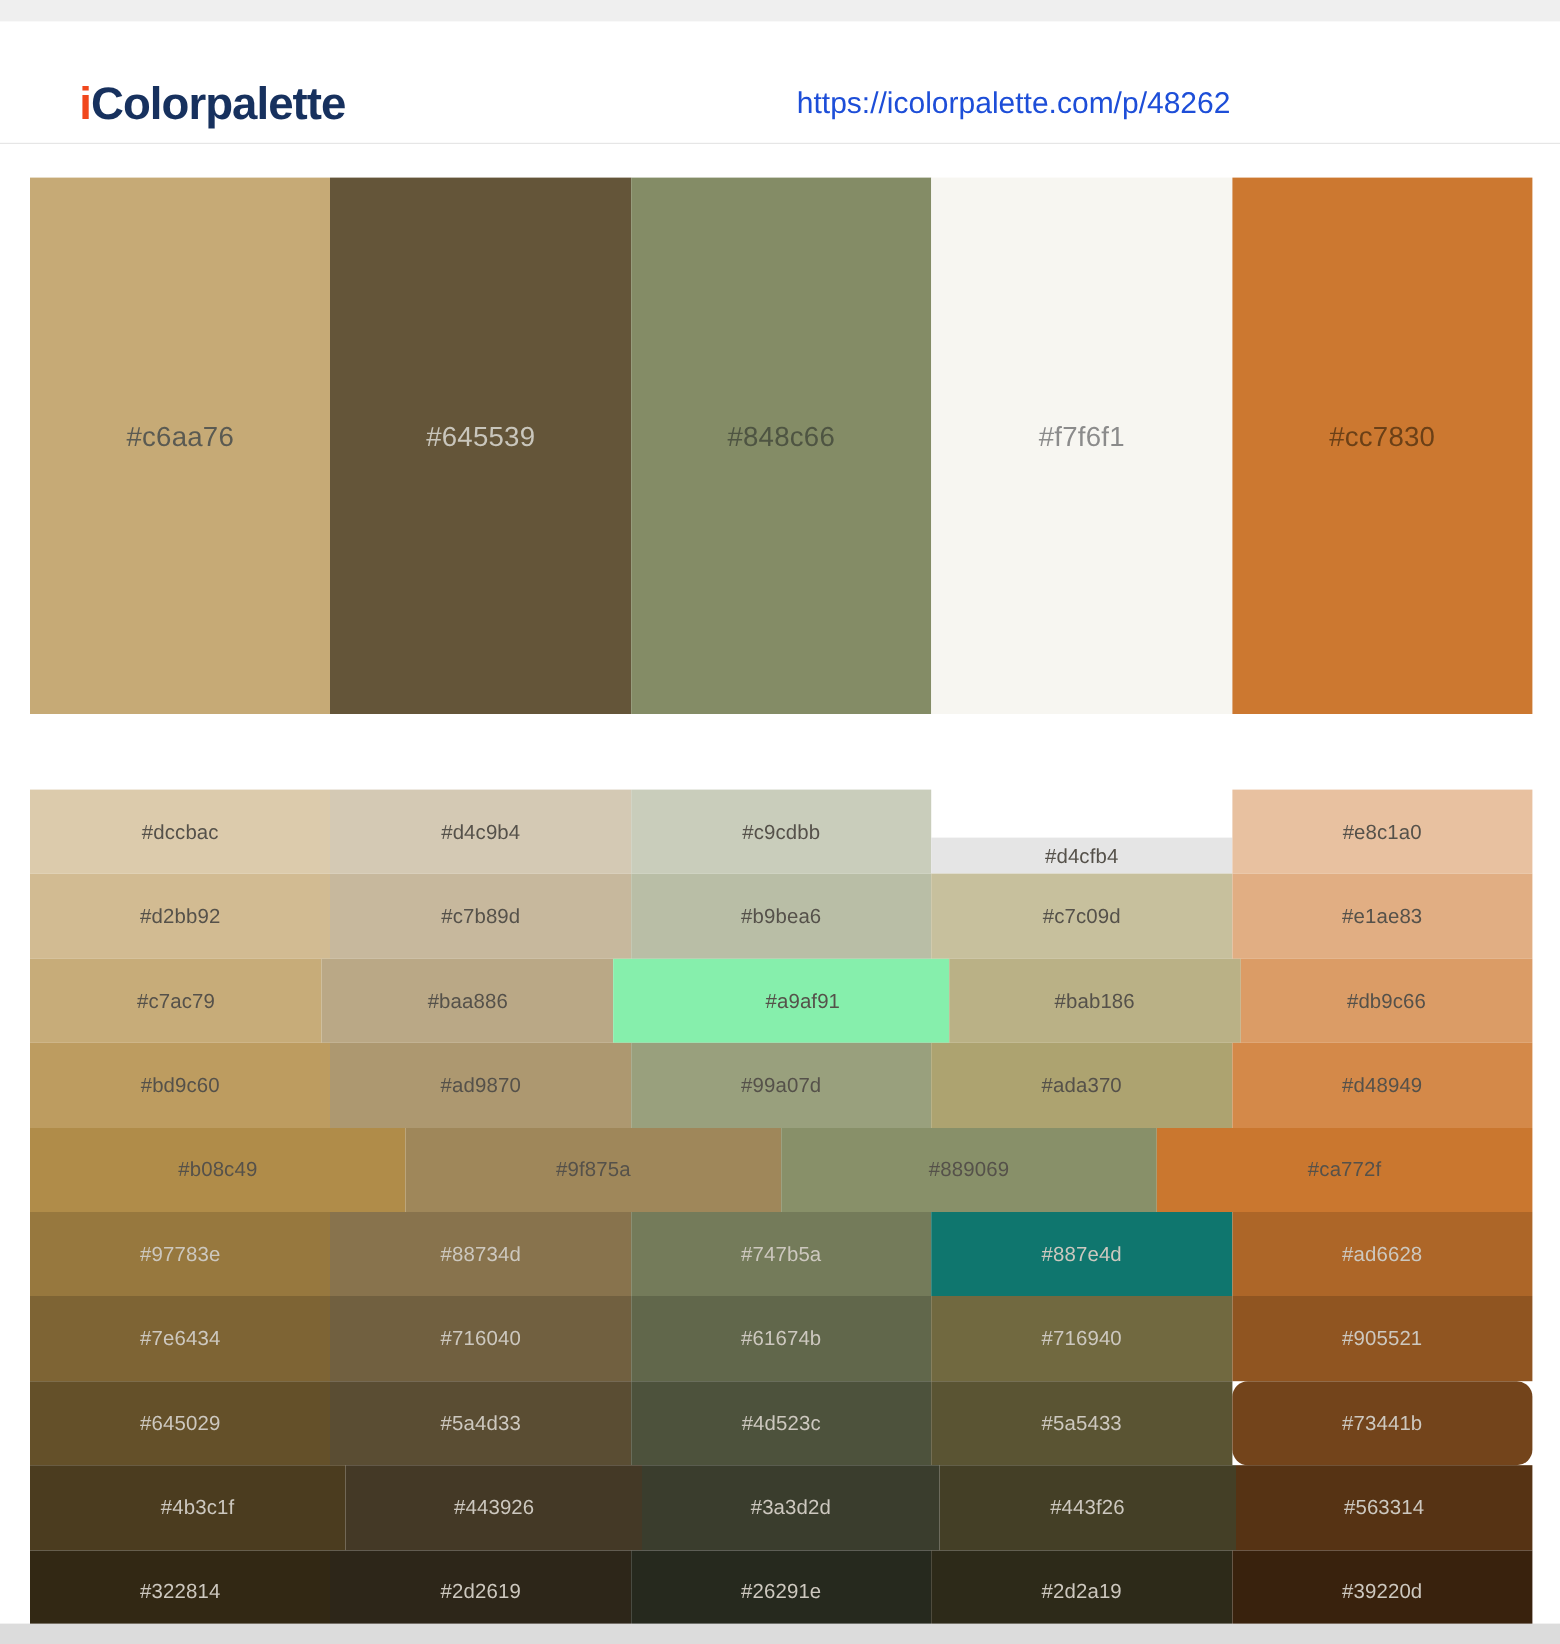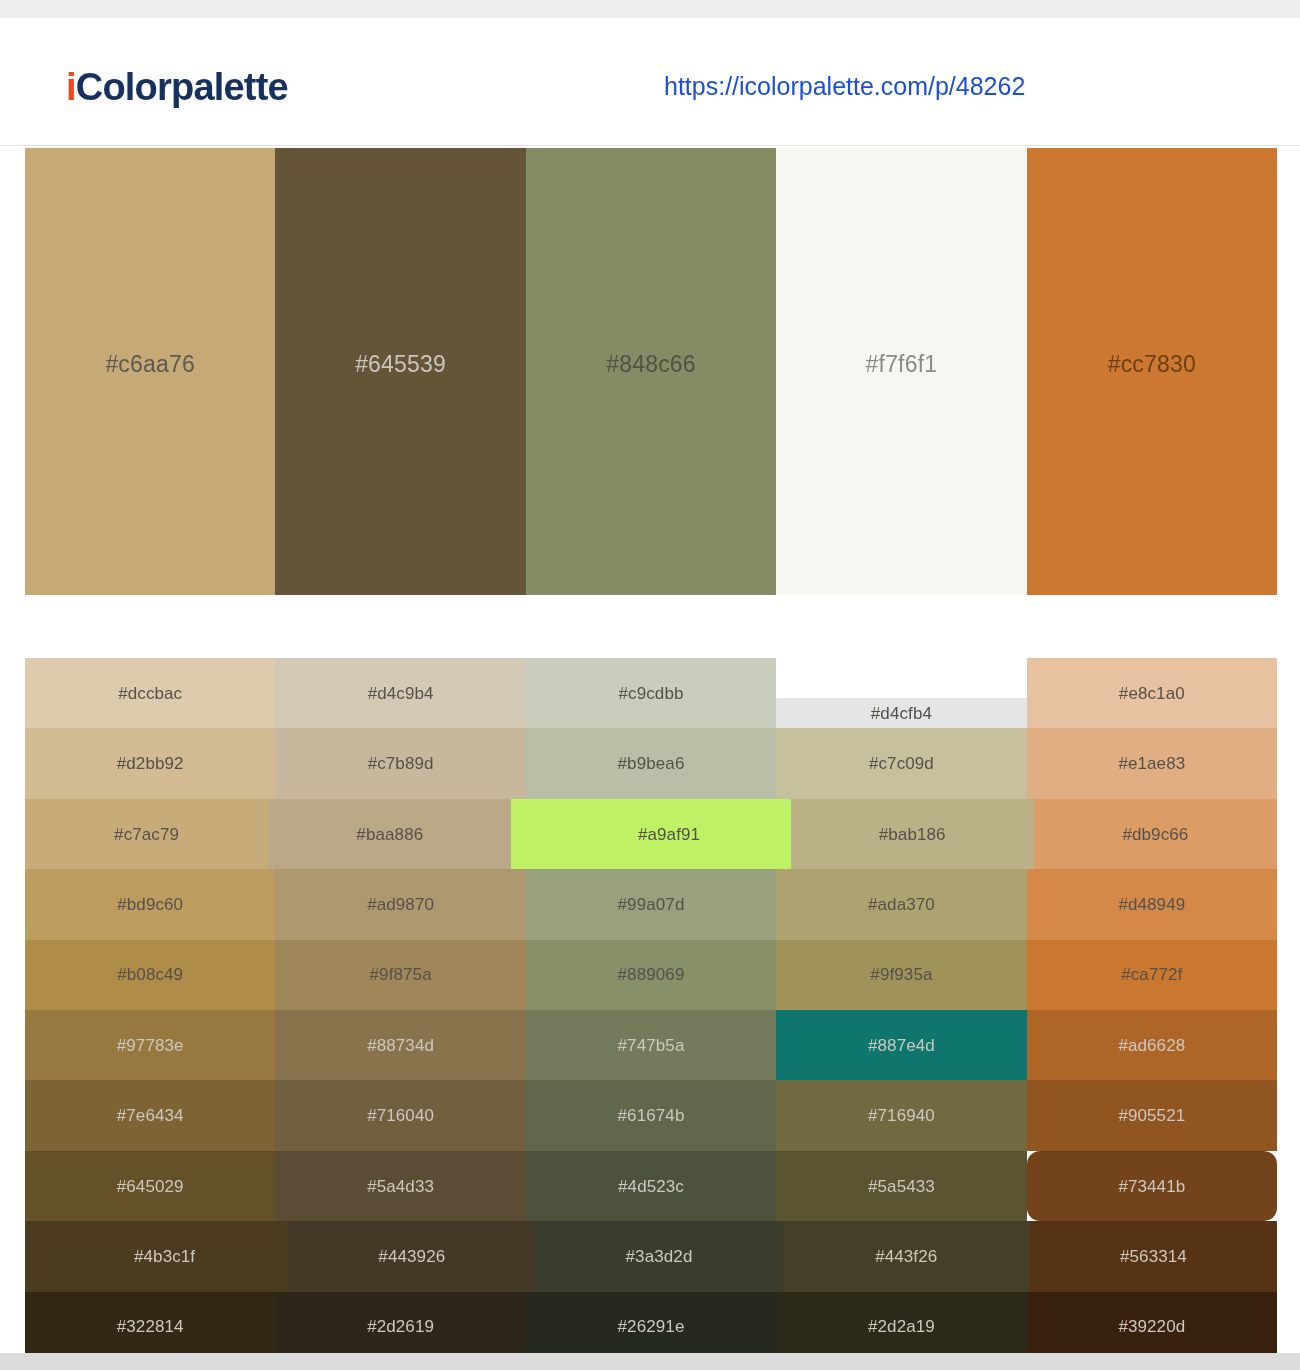--- a/index.html
+++ b/index.html
@@ -22,21 +22,21 @@
     position: absolute;
     left: 0; top: 0;
     width: 1300px; height: 18px;
     background: #efefef;
   }
 
   
   .header {
     position: absolute;
     left: 0; top: 18px;
-    width: 1300px; height: 128px;
+    width: 1300px; height: 102px;
     background: #ffffff;
     border-bottom: 1px solid #e6e6e6;
     text-align: center;
   }
   .logo {
     position: absolute;
     left: 66px; top: 50px;
     font-size: 38px;
     font-weight: bold;
     letter-spacing: -0.8px;
@@ -176,21 +176,21 @@
           <span class="shade-label" style="color: rgb(85, 81, 74);">#e1ae83</span>
         </div>
       </div>
       <div class="shade-row">
         <div class="shade-cell" style="background: rgb(199, 172, 121);">
           <span class="shade-label" style="color: rgb(85, 81, 74);">#c7ac79</span>
         </div>
         <div class="shade-cell" style="background: rgb(186, 168, 134); text-align: center;">
           <span class="shade-label" style="color: rgb(85, 81, 74);">#baa886</span>
         </div>
-        <div class="shade-cell" style="background: #bef264; padding-left: 36px;">
+        <div class="shade-cell" style="background: #86efac; padding-left: 36px;">
           <span class="shade-label" style="color: rgb(85, 81, 74);">#a9af91</span>
         </div>
         <div class="shade-cell" style="background: rgb(186, 177, 134);">
           <span class="shade-label" style="color: rgb(85, 81, 74);">#bab186</span>
         </div>
         <div class="shade-cell" style="background: rgb(219, 156, 102);">
           <span class="shade-label" style="color: rgb(85, 81, 74);">#db9c66</span>
         </div>
       </div>
       <div class="shade-row">
@@ -213,23 +213,20 @@
       <div class="shade-row">
         <div class="shade-cell" style="background: rgb(176, 140, 73);">
           <span class="shade-label" style="color: rgb(85, 81, 74);">#b08c49</span>
         </div>
         <div class="shade-cell" style="background: rgb(159, 135, 90);">
           <span class="shade-label" style="color: rgb(85, 81, 74);">#9f875a</span>
         </div>
         <div class="shade-cell" style="background: rgb(136, 144, 105);">
           <span class="shade-label" style="color: rgb(85, 81, 74);">#889069</span>
         </div>
-        <div class="shade-cell" style="background: rgb(159, 147, 90);">
-          <span class="shade-label" style="color: rgb(85, 81, 74);">#9f935a</span>
-        </div>
         <div class="shade-cell" style="background: rgb(202, 119, 47);">
           <span class="shade-label" style="color: rgb(85, 81, 74);">#ca772f</span>
         </div>
       </div>
       <div class="shade-row">
         <div class="shade-cell" style="background: rgb(151, 120, 62);">
           <span class="shade-label" style="color: rgb(205, 200, 191);">#97783e</span>
         </div>
         <div class="shade-cell" style="background: rgb(136, 115, 77);">
           <span class="shade-label" style="color: rgb(205, 200, 191);">#88734d</span>

